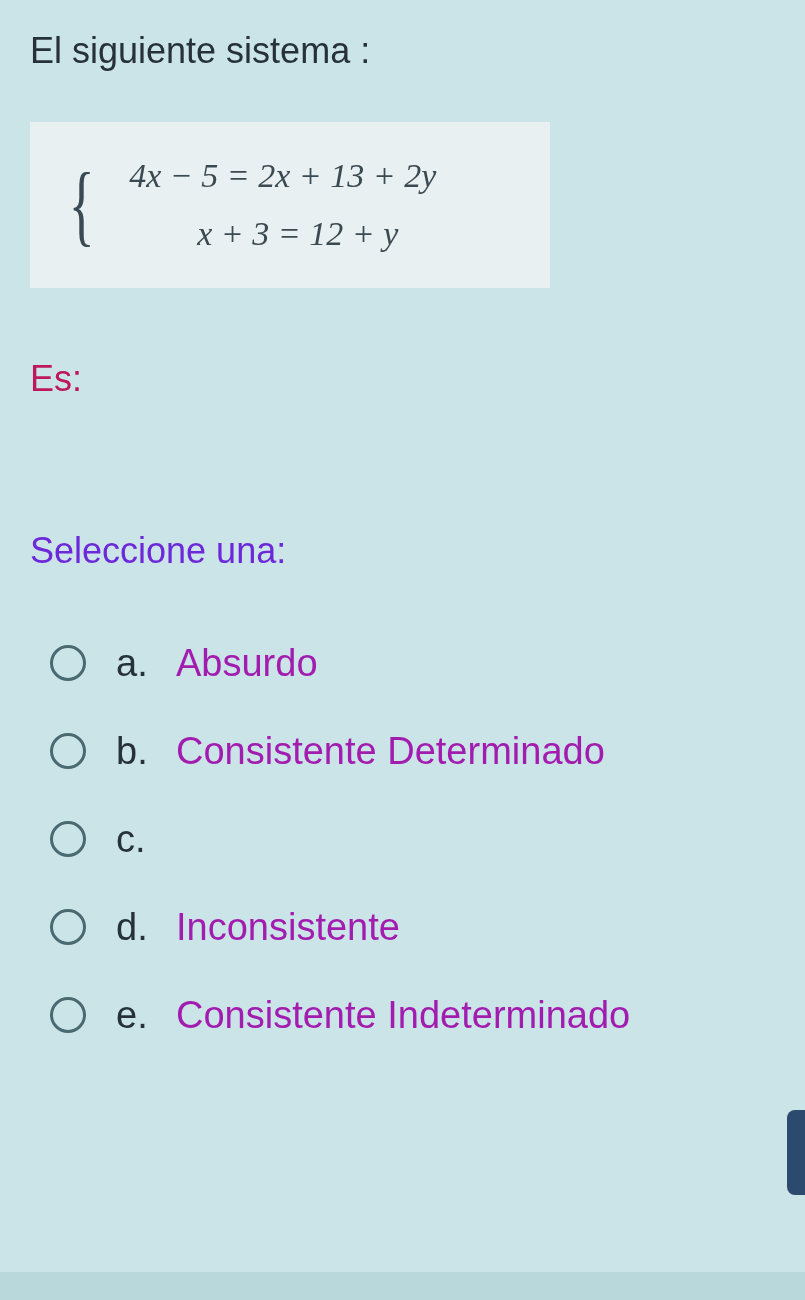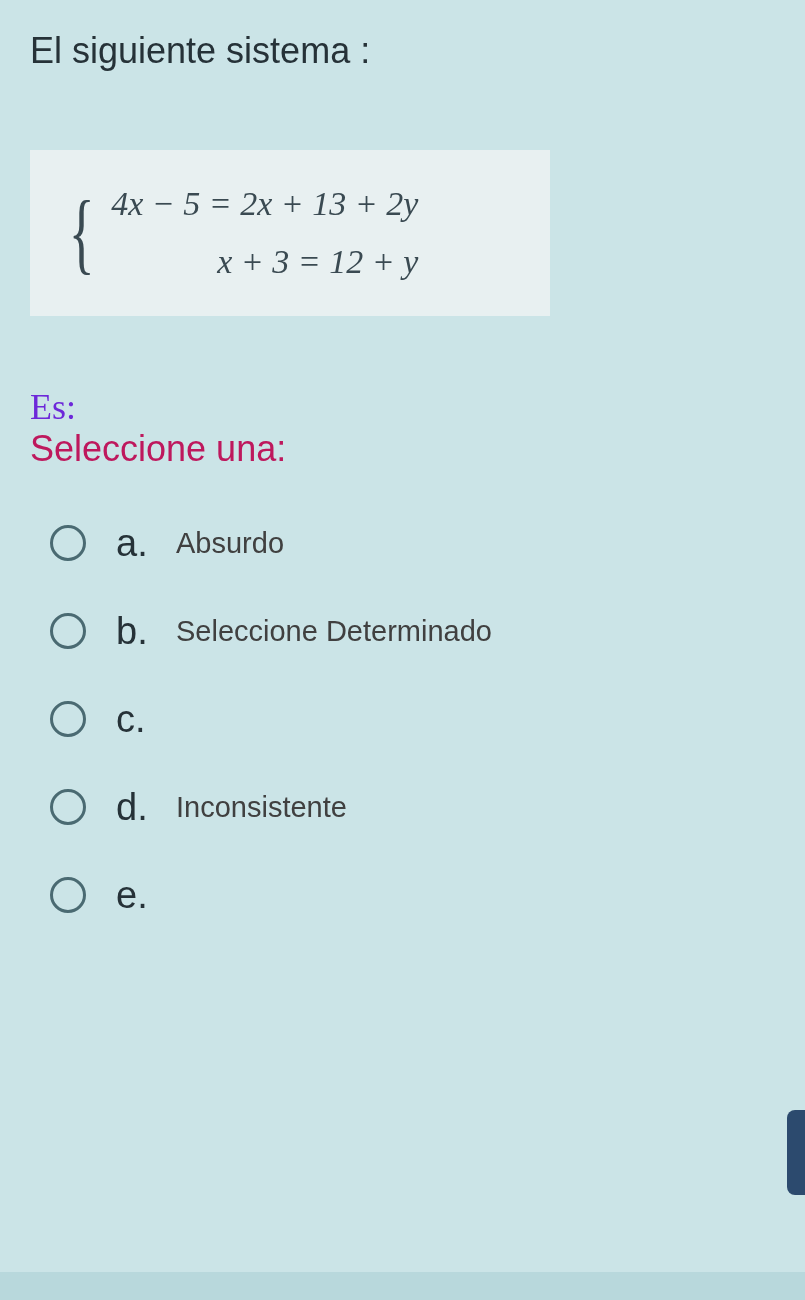--- a/index.html
+++ b/index.html
@@ -11,21 +11,21 @@
       font-family: Arial, Helvetica, sans-serif;
       background-color: #cbe4e7;
       width: 805px;
       min-height: 1300px;
       padding: 30px 30px 30px 30px;
       color: #263238;
     }
     .question-text {
       font-size: 36px;
       color: #263238;
-      margin-bottom: 78px;
+      margin-bottom: 50px;
     }
     .equation-box {
       background-color: #e8f0f1;
       padding: 25px 30px 25px 30px;
       display: inline-block;
       margin-bottom: 70px;
       width: 520px;
     }
     .equation-content {
       display: flex;
@@ -40,34 +40,35 @@
       transform: scaleX(0.6);
     }
     .equations {
       display: flex;
       flex-direction: column;
       font-family: 'Times New Roman', serif;
       font-size: 34px;
       font-style: italic;
       color: #3a4a52;
       line-height: 1.7;
+      margin-left: 18px;
     }
     .equations .eq2 {
-      text-align: right;
+      text-align: center;
       padding-left: 30px;
     }
     .es-label {
       font-size: 36px;
-      color: #6d28d9;
-      font-family: Liberation Serif, serif;
+      color: #be185d;
+      margin-bottom: 130px;
     }
     .select-label {
       font-size: 36px;
-      color: #be185d;
-      margin-bottom: 52px;
+      color: #6d28d9;
+      margin-bottom: 70px;
     }
     .options {
       padding-left: 20px;
     }
     .option-row {
       display: flex;
       align-items: center;
       margin-bottom: 45px;
     }
     .radio-circle {
@@ -79,22 +80,22 @@
       margin-right: 30px;
       cursor: pointer;
     }
     .option-letter {
       font-size: 38px;
       color: #263238;
       width: 60px;
       flex-shrink: 0;
     }
     .option-text {
-      font-size: 29px;
-      color: #404040;
+      font-size: 38px;
+      color: #a21caf;
     }
     .edge-tab {
       position: fixed;
       right: 0;
       bottom: 105px;
       width: 18px;
       height: 85px;
       background-color: #2c4a6e;
       border-radius: 8px 0 0 8px;
     }
@@ -130,34 +131,35 @@
 
 <div class="options">
   <div class="option-row">
     <div class="radio-circle"></div>
     <div class="option-letter">a.</div>
     <div class="option-text">Absurdo</div>
   </div>
   <div class="option-row">
     <div class="radio-circle"></div>
     <div class="option-letter">b.</div>
-    <div class="option-text">Seleccione Determinado</div>
+    <div class="option-text">Consistente Determinado</div>
   </div>
   <div class="option-row">
     <div class="radio-circle"></div>
     <div class="option-letter">c.</div>
   </div>
   <div class="option-row">
     <div class="radio-circle"></div>
     <div class="option-letter">d.</div>
     <div class="option-text">Inconsistente</div>
   </div>
   <div class="option-row">
     <div class="radio-circle"></div>
     <div class="option-letter">e.</div>
+    <div class="option-text">Consistente Indeterminado</div>
   </div>
 </div>
 
 <div class="edge-tab"></div>
 <div class="bottom-bar"></div>
 
 
 
 
 </body></html>

